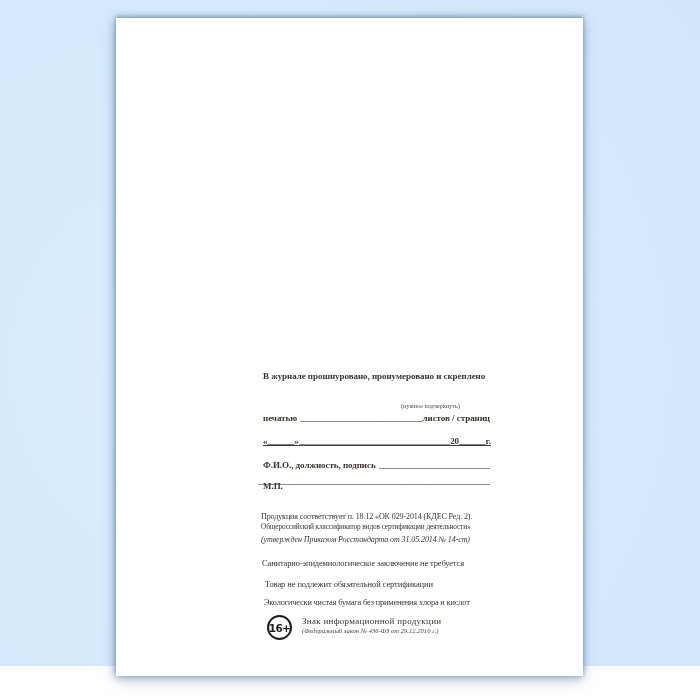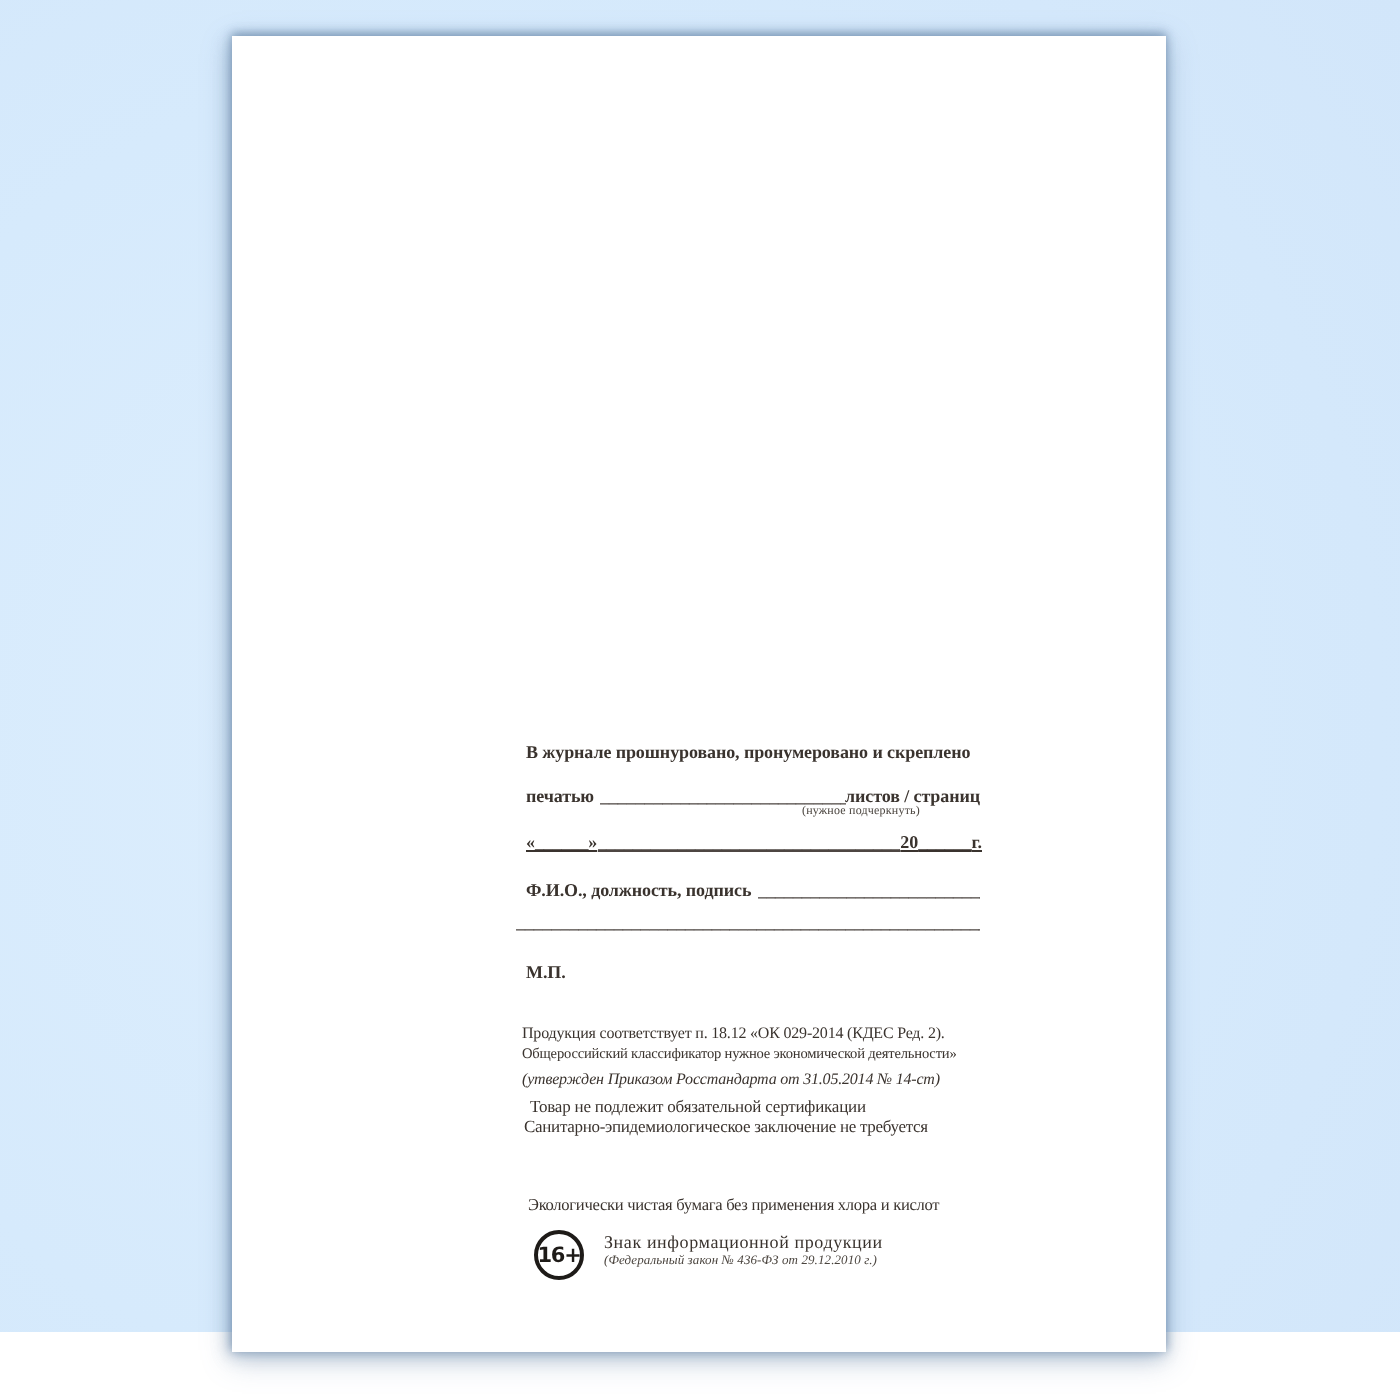--- a/index.html
+++ b/index.html
@@ -35,20 +35,21 @@
     white-space: nowrap;
     line-height: 1.18;
   }
   .row {
     position: absolute;
     display: flex;
     align-items: baseline;
     color: #3a332e;
     white-space: nowrap;
     line-height: 1.18;
+    margin-top: 20px;
   }
   .fill {
     flex: 1 1 0;
     min-width: 0;
     overflow: hidden;
     white-space: nowrap;
     opacity: 0.9;
   }
   .formtext { font-weight: bold; font-size: 9px; letter-spacing: -0.05px; }
   .l1   { left: 147px; top: 353px; }
@@ -57,21 +58,21 @@
   .l4   { left: 147px; top: 398px; width: 228px; text-decoration: underline; }
   .l5   { left: 147px; top: 422px; width: 227px; }
   .l6   { left: 142px; top: 438px; width: 232px; }
   .l6 .fill { display: block; width: 100%; }
   .mp   { left: 147px; top: 463px; width: 229px; text-align: left; }
   .gap-r { margin-right: 3px; }
   .cert1 { left: 145px; top: 494px; font-size: 8px;  letter-spacing: -0.1px; }
   .cert2 { left: 145px; top: 505px; font-size: 7.3px; letter-spacing: -0.1px; }
   .cert3 { left: 145px; top: 517px; font-size: 8px;  font-style: italic; letter-spacing: -0.1px; }
   .san   { left: 146px; top: 540px; font-size: 8.5px; letter-spacing: -0.15px; }
-  .tov   { left: 149px; top: 530px; font-size: 8.5px; letter-spacing: -0.1px; }
+  .tov   { left: 149px; top: 561px; font-size: 8.5px; letter-spacing: -0.1px; }
   .eco   { left: 148px; top: 580px; font-size: 8.3px; letter-spacing: -0.15px; }
   .agebadge {
     position: absolute;
     left: 151px;
     top: 597px;
     width: 25px;
     height: 25px;
     border: 2.5px solid #1e1b18;
     border-radius: 50%;
     display: flex;
@@ -117,21 +118,21 @@
       <span class="fill">____________________________________________</span>
     </div>
 
     <div class="row formtext l6">
       <span class="fill">____________________________________________________________</span>
     </div>
 
     <div class="t formtext mp">М.П.</div>
 
     <div class="t cert1">Продукция соответствует п. 18.12 «ОК 029-2014 (КДЕС Ред. 2).</div>
-    <div class="t cert2">Общероссийский классификатор нужное экономической деятельности»</div>
+    <div class="t cert2">Общероссийский классификатор видов сертификации деятельности»</div>
     <div class="t cert3">(утвержден Приказом Росстандарта от 31.05.2014 № 14-ст)</div>
 
     <div class="t san">Санитарно-эпидемиологическое заключение не требуется</div>
     <div class="t tov">Товар не подлежит обязательной сертификации</div>
     <div class="t eco">Экологически чистая бумага без применения хлора и кислот</div>
 
     <div class="agebadge">16+</div>
     <div class="t marktitle">Знак информационной продукции</div>
     <div class="t marklaw">(Федеральный закон № 436-ФЗ от 29.12.2010 г.)</div>
 

